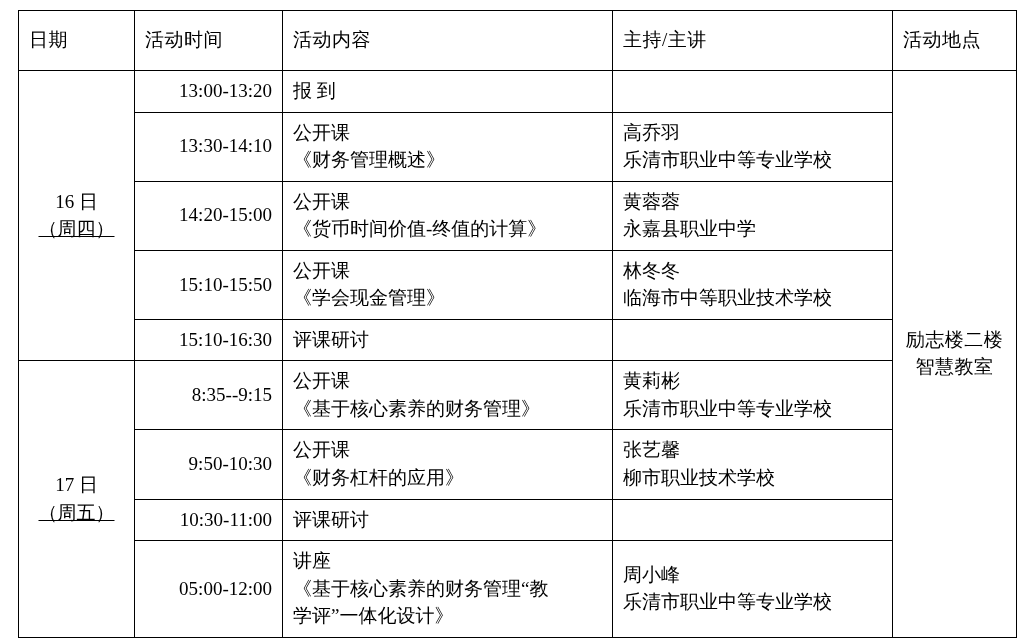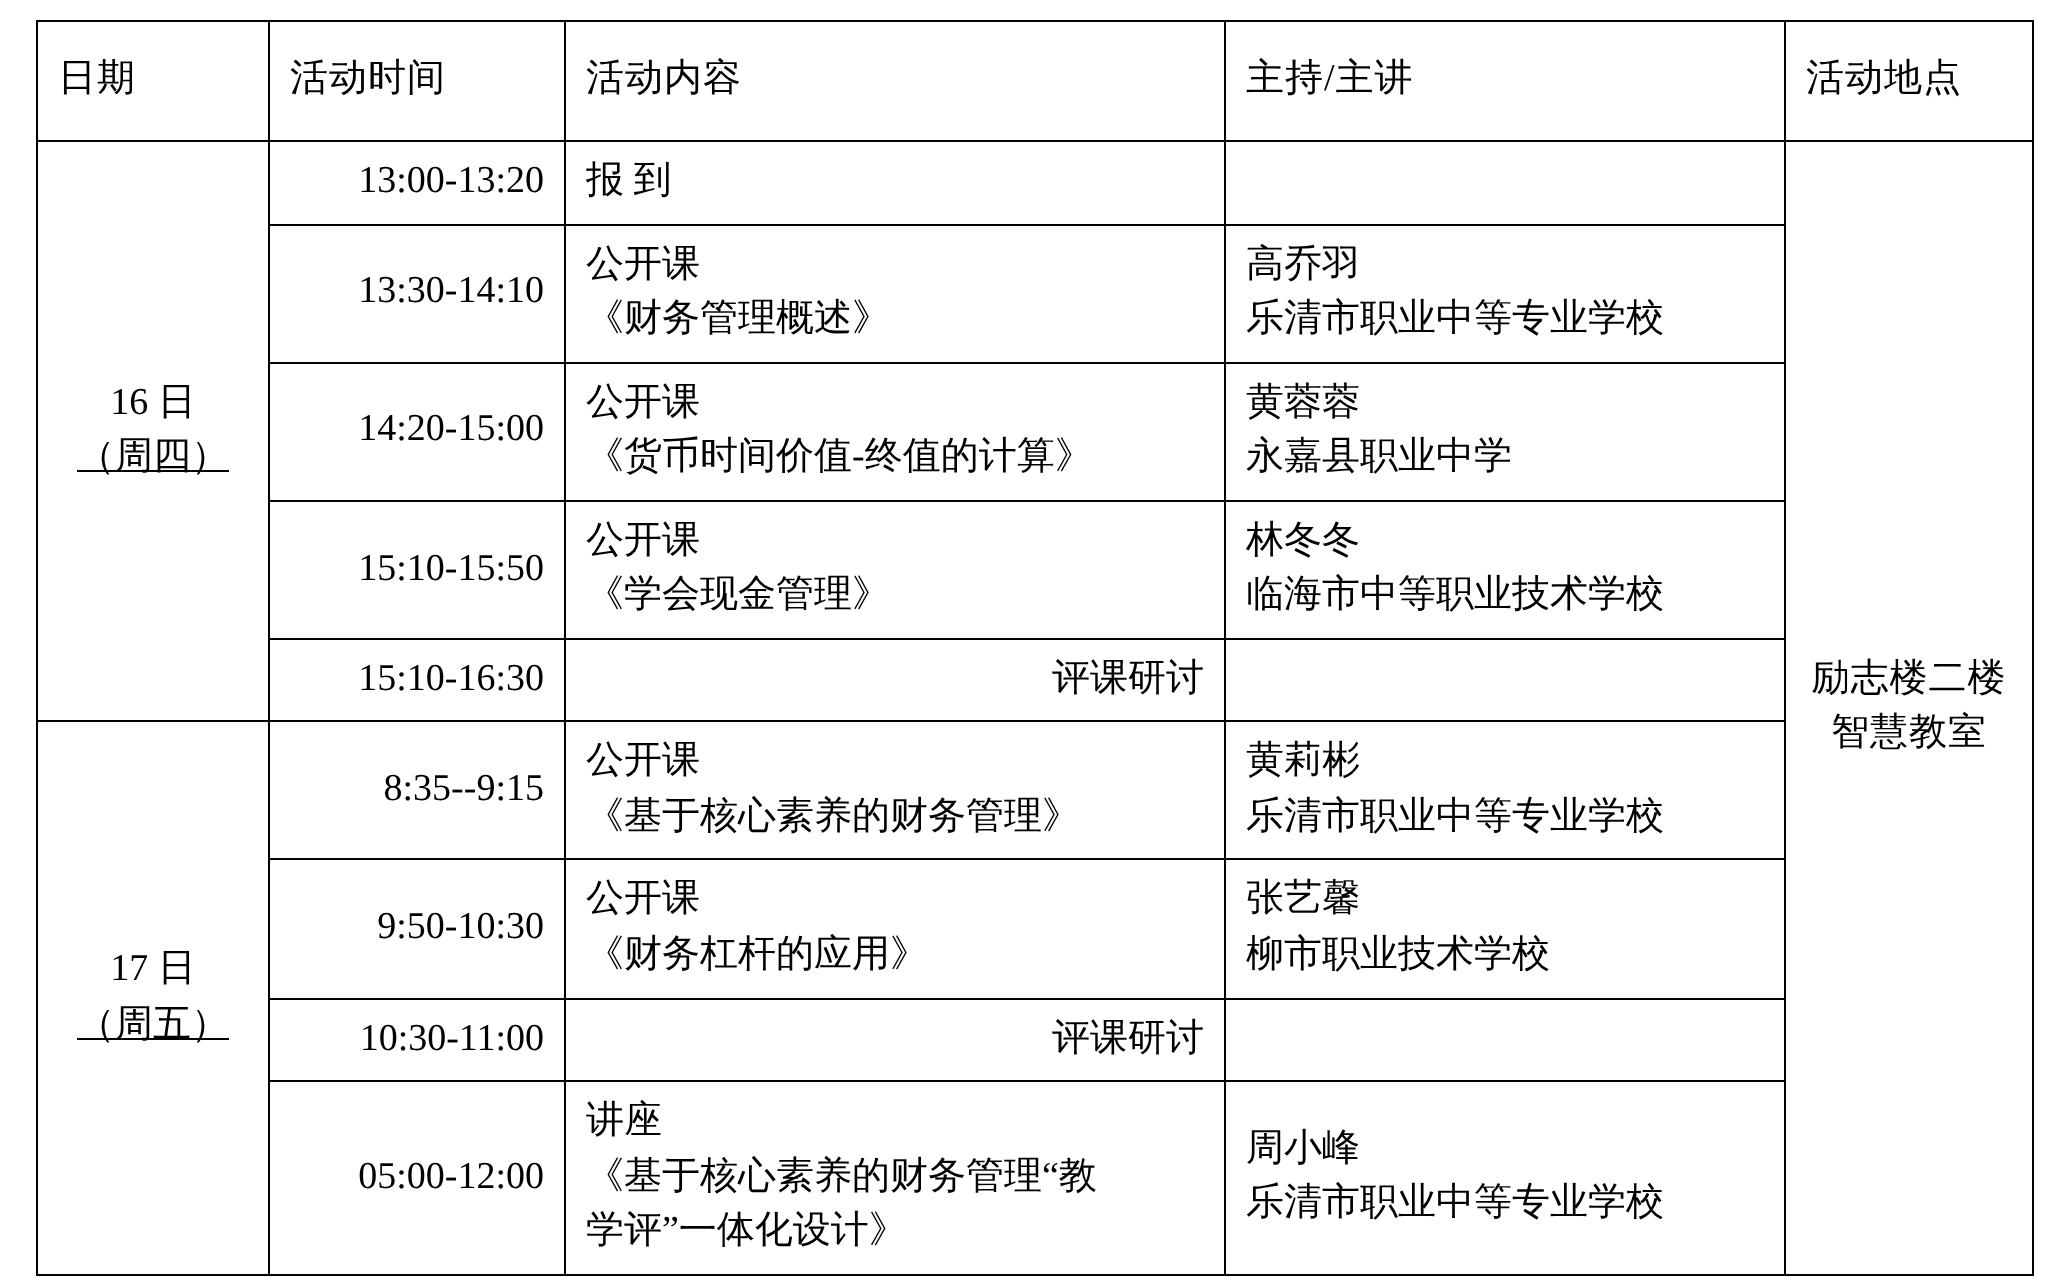--- a/index.html
+++ b/index.html
@@ -67,21 +67,21 @@
   }
   .date-cell .d1 { display: block; }
   .date-cell .d2 { display: block; text-decoration: underline; }
   .place-cell {
     text-align: center;
     line-height: 1.7;
     letter-spacing: 0.5px;
   }
   .place-cell span { display: block; }
   .line { display: block; }
-  .indent-center { display: block; text-align: right; }
+  .indent-center { display: block; text-align: left; }
 </style>
 </head>
 <body>
 
 <div class="page">
   <table class="schedule">
     <colgroup>
       <col class="c-date">
       <col class="c-time">
       <col class="c-content">

